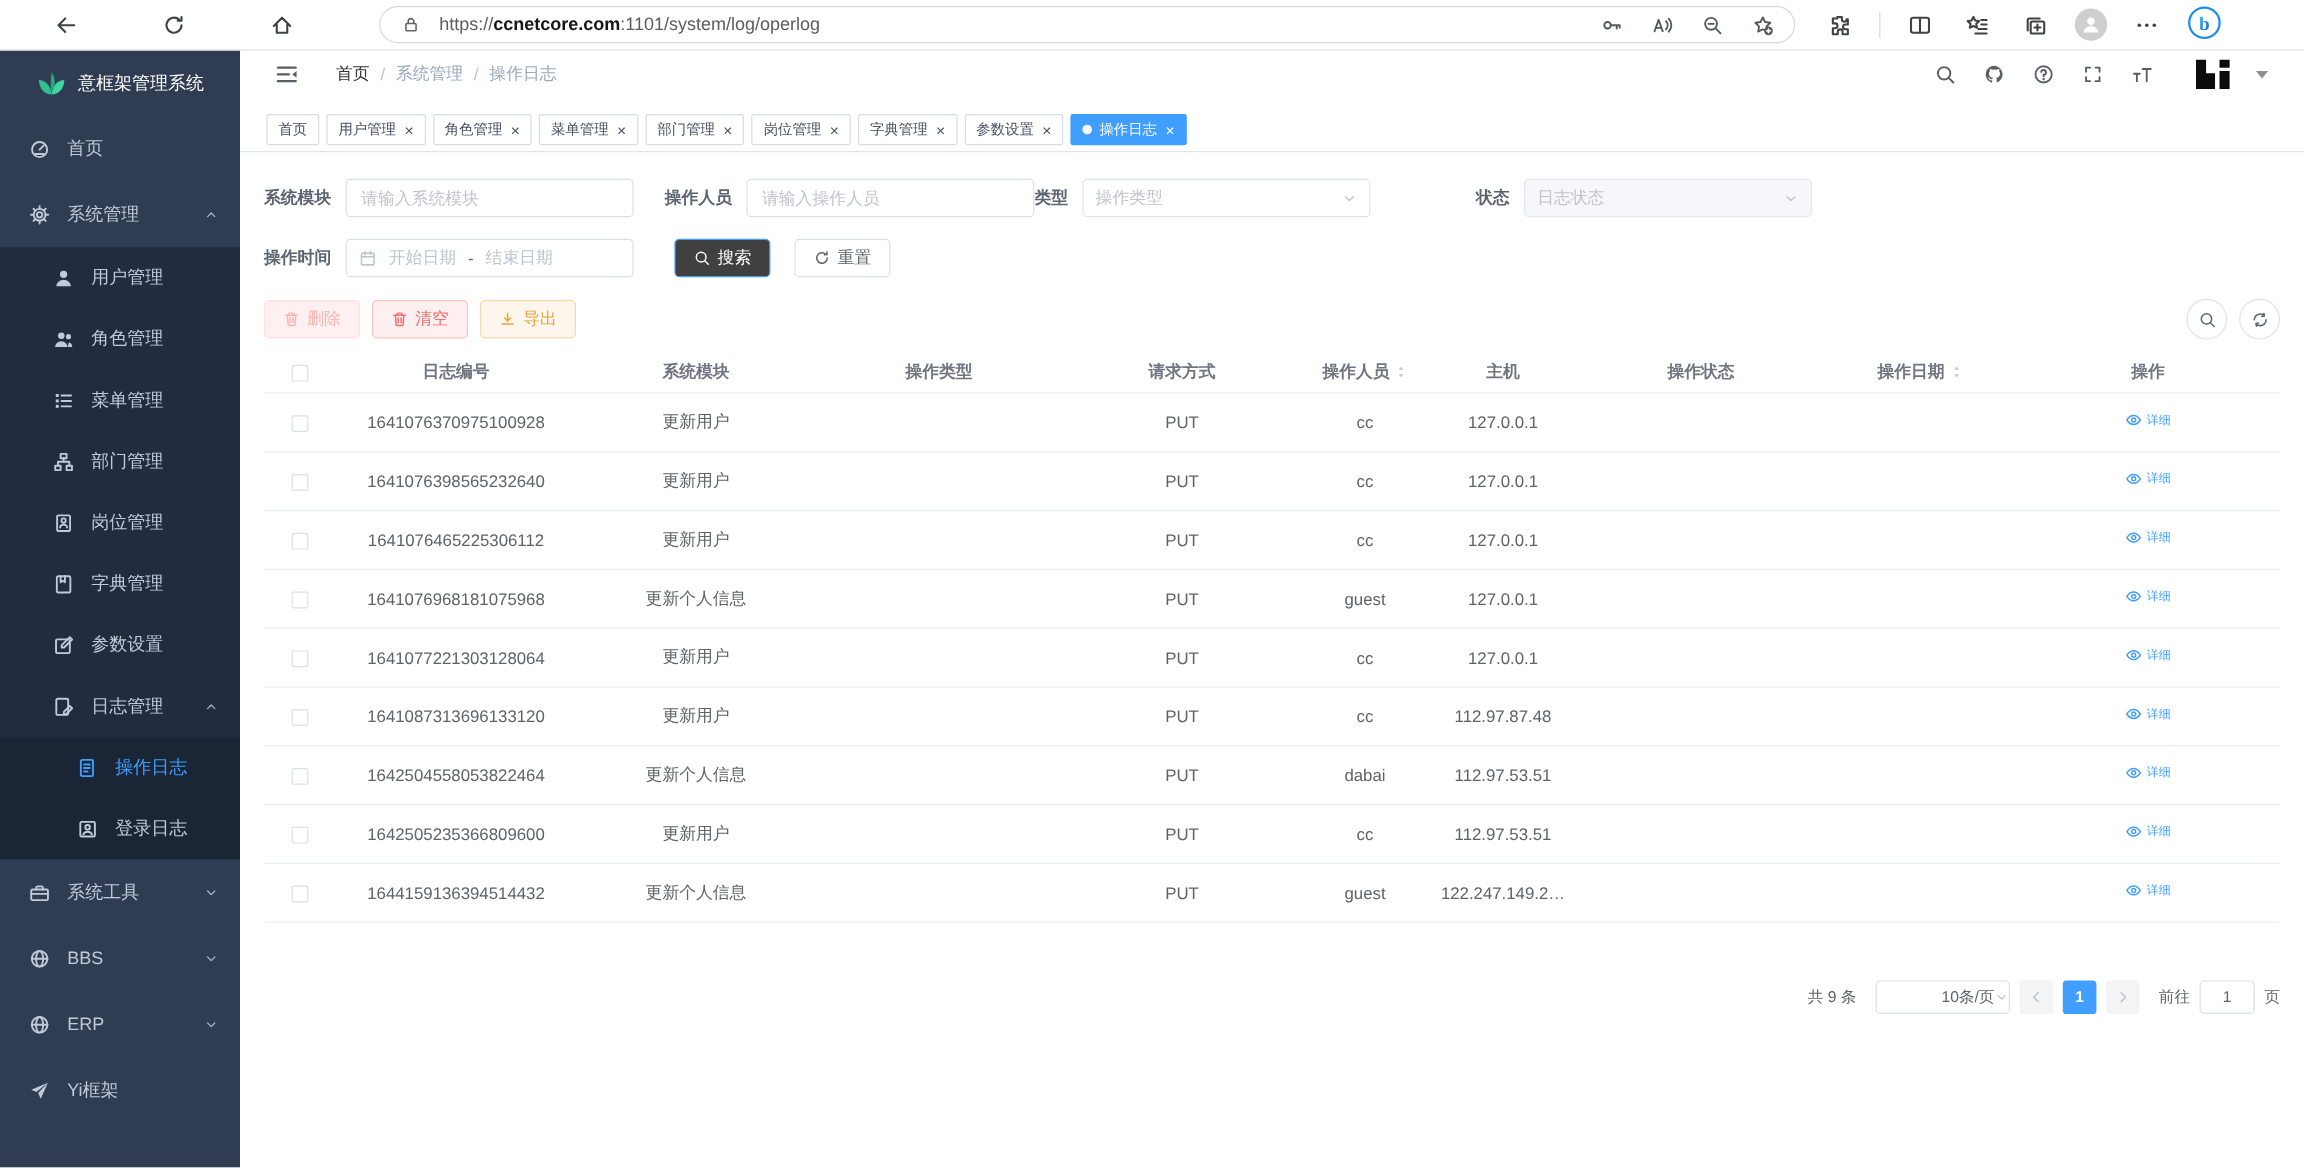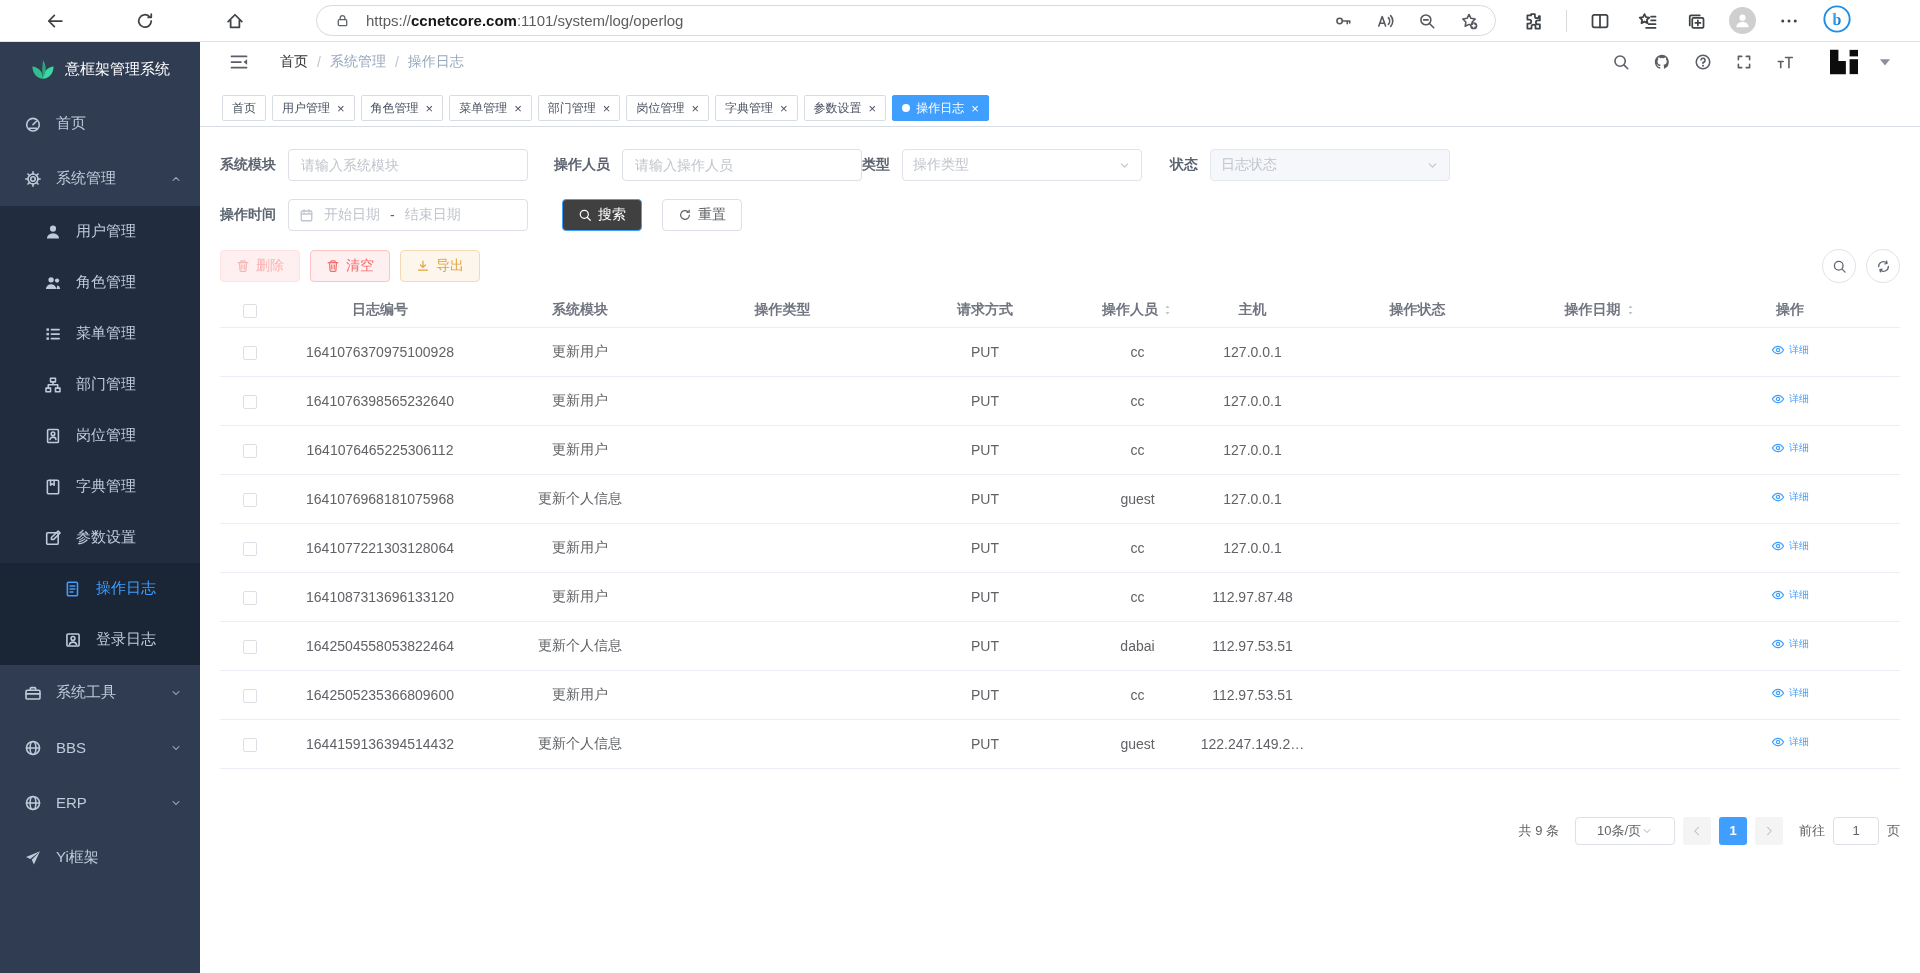--- a/index.html
+++ b/index.html
@@ -60,21 +60,21 @@
   .tdot{width:8px;height:8px;border-radius:50%;background:#fff;margin-right:6px}
   
   .content{flex:1;padding:22px 20px 0 20px;background:#fff;overflow:hidden}
   .frow{display:flex;align-items:center;height:32px;margin-bottom:18px}
   .flabel{font-weight:bold;color:#5c6470;margin-right:12px}
   .finput{width:240px;height:32px;border:1px solid #dcdfe6;border-radius:4px;padding:0 12px;font-size:14px;color:#606266;outline:none;font-family:inherit}
   .finput::placeholder{color:#c0c4cc}
   .fselect{width:240px;height:32px;border:1px solid #e0e3e9;border-radius:4px;display:flex;align-items:center;padding:0 10px;color:#c0c4cc;cursor:pointer}
   .fselect.dim{background:#f5f7fa;border-color:#e4e7ed}
   .fselect .chev{margin-left:auto;width:13px;height:13px;color:#c0c4cc}
-  .ml26{margin-left:26px}.ml64{}.ml60{margin-left:28px}
+  .ml26{margin-left:26px}.ml64{}.ml60{margin-left:88px}
   .daterange{width:240px;height:32px;border:1px solid #dcdfe6;border-radius:4px;display:flex;align-items:center;padding:0 10px;color:#c0c4cc;gap:10px}
   .daterange .ic{width:15px;height:15px;color:#c0c4cc}
   .daterange .dsep{color:#606266}
   .btn{height:32px;border-radius:4px;border:1px solid #dcdfe6;background:#fff;color:#606266;font-size:14px;display:inline-flex;align-items:center;gap:6px;padding:0 15px;cursor:pointer;font-family:inherit}
   .btn .ic{width:14px;height:14px}
   .btn-primary{background:#404040;border-color:#409eff;color:#fff}
   .btn-danger-soft{background:#fef0f0;border-color:#fbc4c4;color:#f56c6c}
   .btn-danger-dis{background:#fef0f0;border-color:#fde2e2;color:#f9b3b3;cursor:not-allowed}
   .btn-warn-soft{background:#fdf6ec;border-color:#f5dab1;color:#e6a23c}
   .toolbar{display:flex;align-items:center;margin-top:18px;gap:10px}
@@ -85,21 +85,21 @@
   table.grid{width:100%;border-collapse:collapse;table-layout:fixed;margin-top:10px}
   .grid th{height:34px;font-size:14px;font-weight:bold;color:#707580;text-align:center;border-bottom:1px solid #ebeef5;padding:0 4px;white-space:nowrap}
   .grid td{height:49px;font-size:14px;color:#606266;text-align:center;border-bottom:1px solid #ebeef5;padding:0 4px;overflow:hidden;text-overflow:ellipsis;white-space:nowrap}
   .cb{display:inline-block;width:14px;height:14px;border:1px solid #dcdfe6;border-radius:2px;background:#fff;vertical-align:middle;cursor:pointer}
   .sort{width:11px;height:16px;color:#c0c4cc;margin-left:4px}
   .detail{color:#409eff;font-size:10px;cursor:pointer;display:inline-flex;align-items:flex-start;gap:4px}
   .detail .ic{width:14px;height:14px}
   
   .pager{display:flex;align-items:center;justify-content:flex-end;margin-top:48px;font-size:13px;color:#606266;gap:8px}
   .pg-total{margin-right:8px}
-  .pg-size{width:100px;height:28px;border:1px solid #dcdfe6;border-radius:4px;display:flex;align-items:center;justify-content:center;gap:0;color:#606266;cursor:pointer}
+  .pg-size{width:112px;height:28px;border:1px solid #dcdfe6;border-radius:4px;display:flex;align-items:center;justify-content:flex-end;gap:0;color:#606266;cursor:pointer}
   .pg-size .chev{width:12px;height:12px;color:#c0c4cc}
   .pg-btn{width:28px;height:28px;border-radius:3px;background:#f4f4f5;border:none;display:flex;align-items:center;justify-content:center;color:#b4bccc;cursor:pointer}
   .pg-btn .ic{width:12px;height:12px}
   .pg-cur{width:28px;height:28px;border-radius:3px;background:#409eff;color:#fff;font-weight:bold;display:flex;align-items:center;justify-content:center}
   .pg-goto-input{width:46px;height:28px;border:1px solid #dcdfe6;border-radius:4px;text-align:center;color:#606266;font-size:13px;outline:none;font-family:inherit}
 </style>
 </head>
 <body>
 
 <div class="chrome">
@@ -282,20 +282,30 @@
             <path d="M5.8 2v4.4l1.6-1.1L9 6.4V2"></path>
           </svg>
           <span class="milabel">字典管理</span>
         </div>
         <div class="mi lvl2">
           <svg class="ic " viewBox="0 0 16 16">
             <rect x="2.4" y="3.4" width="10.2" height="10.2" rx="1"></rect>
             <path d="M12.6 1.8l1.7 1.7-5.9 5.9H6.6V7.6z"></path>
           </svg>
           <span class="milabel">参数设置</span>
+        </div>
+        <div class="mi lvl2">
+          <svg class="ic " viewBox="0 0 16 16">
+            <rect x="2.6" y="2" width="8.8" height="12" rx="1"></rect>
+            <path d="M12.6 7.4l1.7 1.7-4.4 4.4H8.2v-1.7z"></path>
+          </svg>
+          <span class="milabel">日志管理</span>
+          <svg class="ic chev" viewBox="0 0 16 16">
+            <path d="M4 10l4-4 4 4"></path>
+          </svg>
         </div>
         <div class="mi lvl3 active">
           <svg class="ic " viewBox="0 0 16 16">
             <rect x="3" y="2" width="9" height="12" rx="1"></rect>
             <path d="M5.4 5.4h4.2M5.4 8h4.2M5.4 10.6h2.6"></path>
           </svg>
           <span class="milabel">操作日志</span>
         </div>
         <div class="mi lvl3">
           <svg class="ic " viewBox="0 0 16 16">

